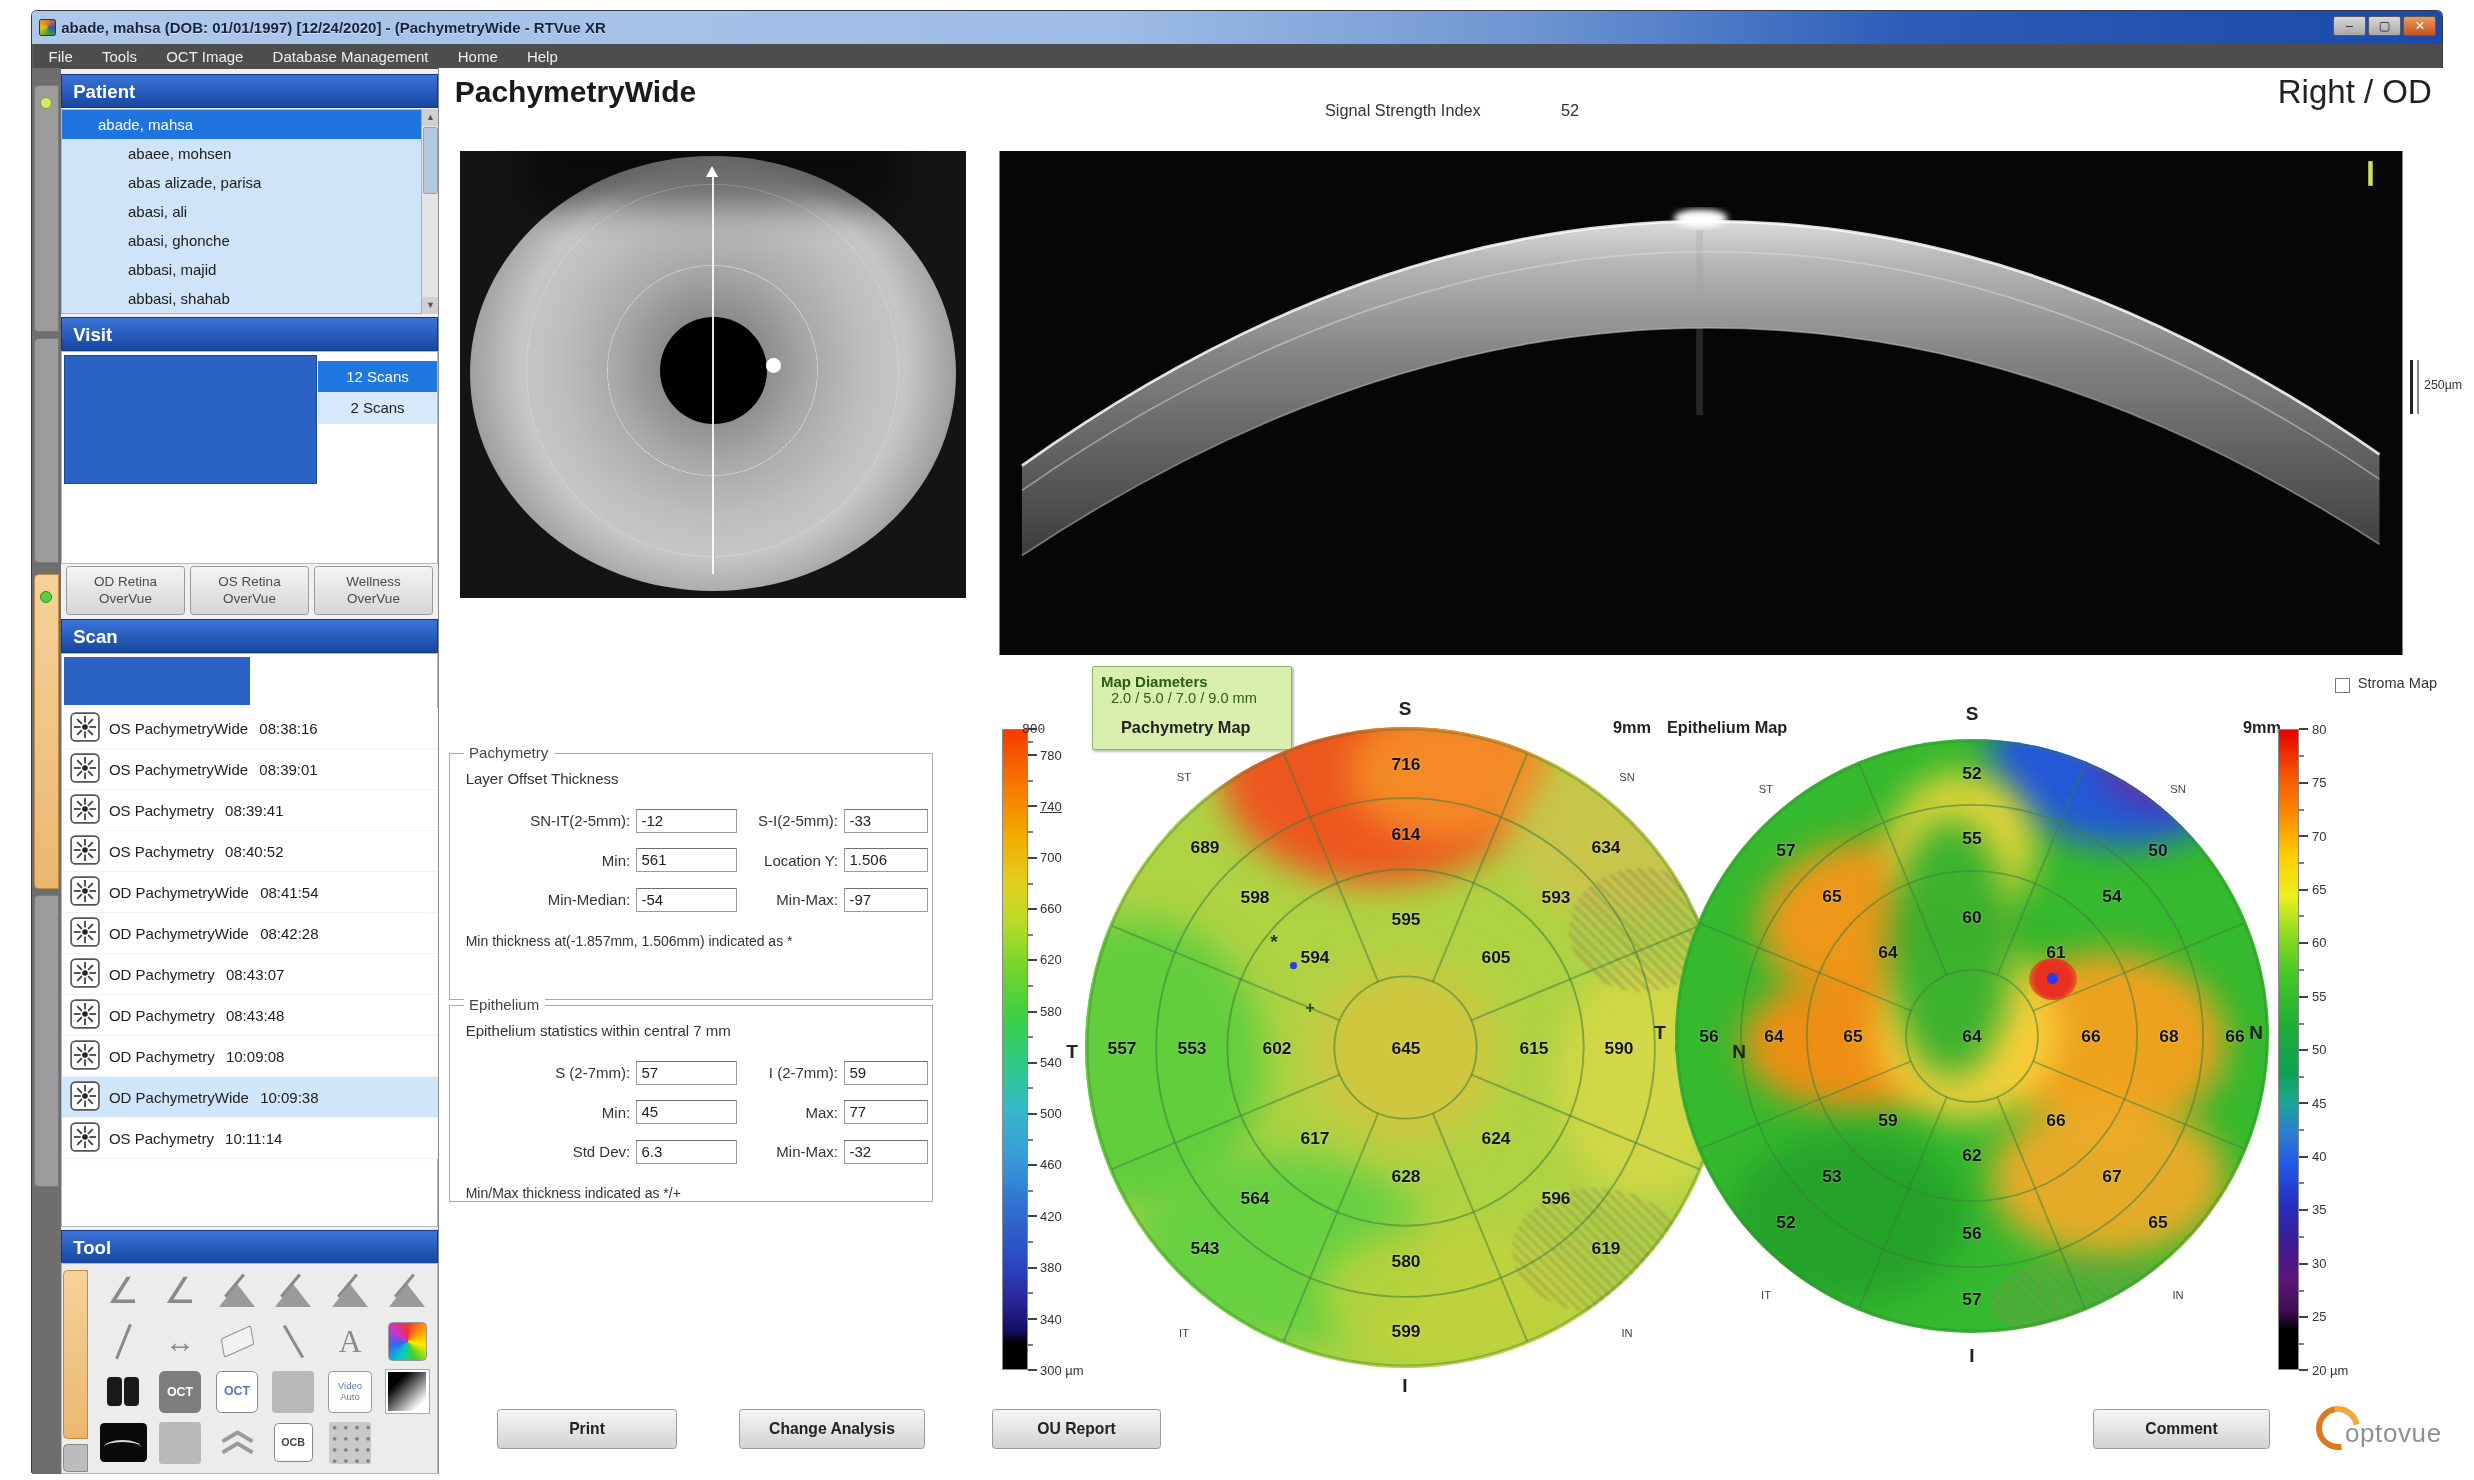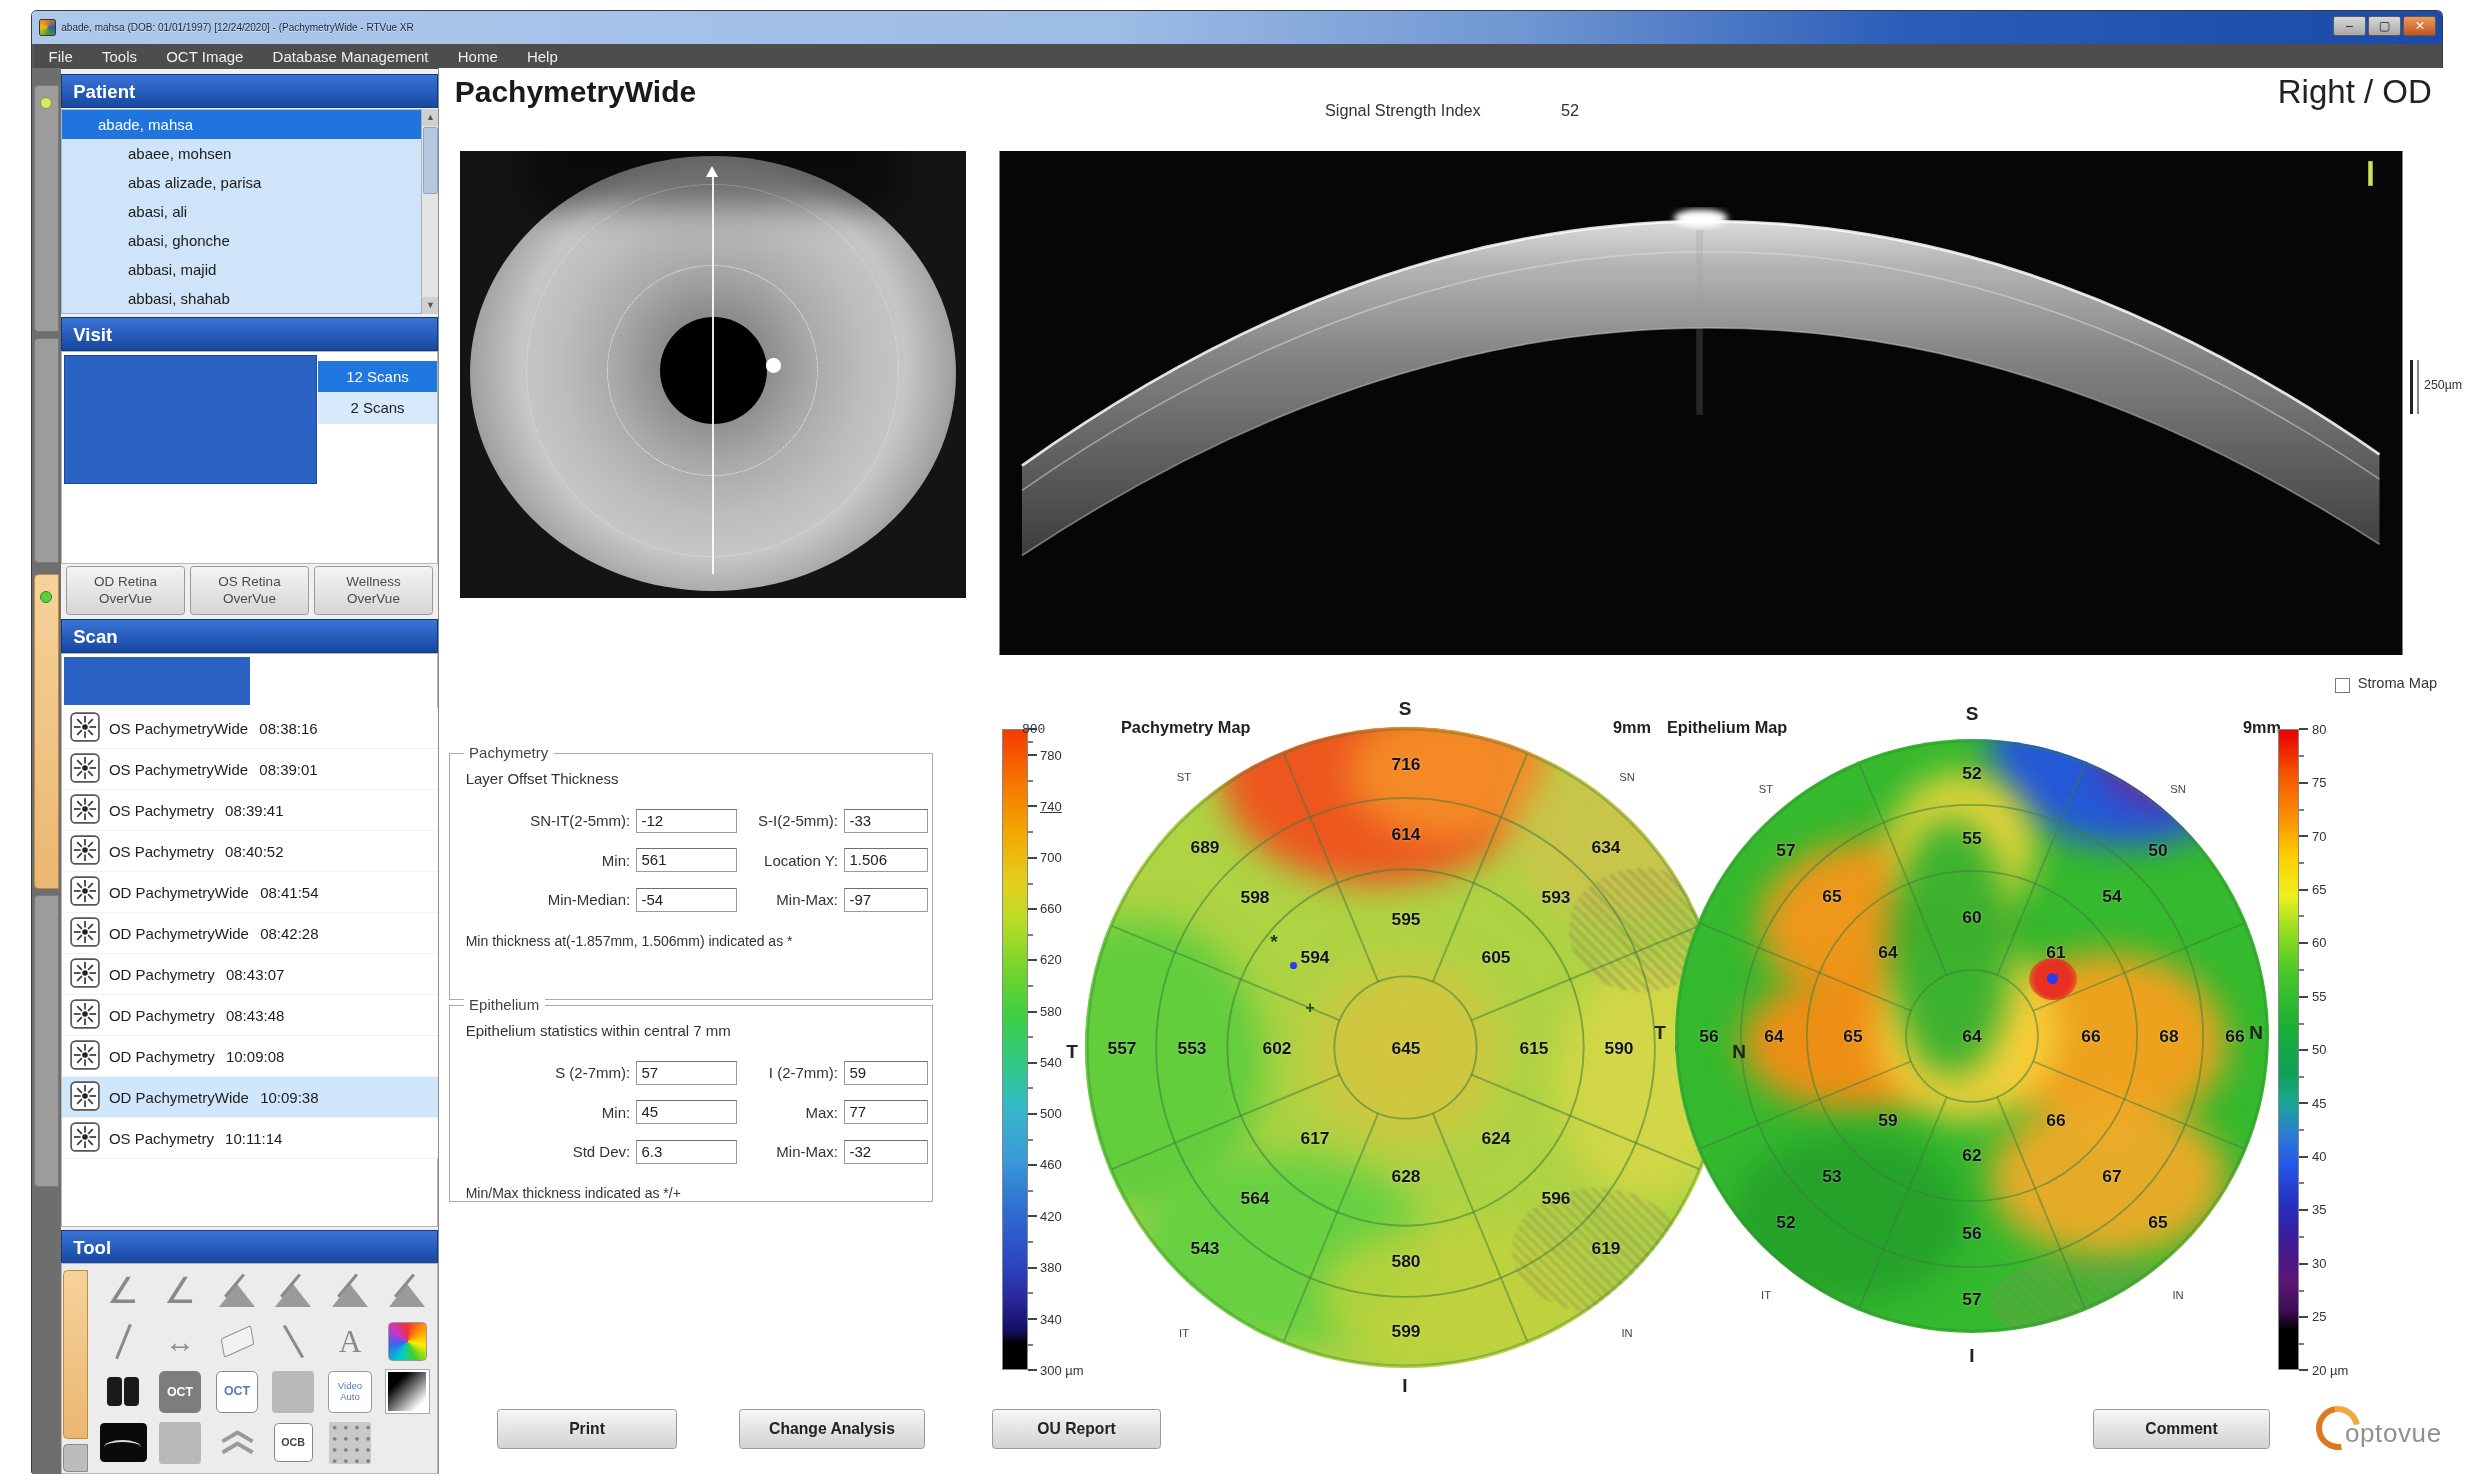--- a/index.html
+++ b/index.html
@@ -3,21 +3,21 @@
 <meta charset="utf-8">
 <style>
   html,body{margin:0;padding:0;background:#ffffff;}
   *{box-sizing:border-box;}
   .screen{position:relative;width:2475px;height:1481px;background:#fff;font-family:"Liberation Sans",sans-serif;overflow:hidden;}
   .win{position:absolute;left:31px;top:10px;width:2412px;height:1463px;background:#f0f0f0;border:1.1px solid #3a3a3a;border-radius:5.6px 5.6px 0 0;}
   
   .titlebar{position:absolute;left:0;top:0;width:100%;height:33px;border-radius:4.5px 4.5px 0 0;
     background:linear-gradient(to right,#aec8ea 0%,#9dbce6 45%,#6f96d2 62%,#2a5cb8 78%,#1b4aa8 100%);display:flex;align-items:center;}
   .appicon{width:17px;height:17px;margin:0 5.6px 0 6.7px;border-radius:2.2px;background:conic-gradient(#e07820,#2a5cb8,#48a030,#e0c020,#e07820);border:0.6px solid #333;}
-  .titletext{font-size:10px;color:#14233f;white-space:nowrap;text-shadow:0 0.6px 0 rgba(255,255,255,.5);}
+  .titletext{font-size:15px;color:#14233f;white-space:nowrap;text-shadow:0 0.6px 0 rgba(255,255,255,.5);font-weight:bold;}
   .winbtns{position:absolute;right:5.6px;top:4.5px;display:flex;gap:2.2px;}
   .wbtn{width:33px;height:20px;border:0.6px solid #5a5a5a;border-radius:2.2px;background:linear-gradient(#d8d8d8,#a8a8a8);color:#222;font-size:12.4px;text-align:center;line-height:19px;}
   .wbtn.close{background:linear-gradient(#ef9a60,#c2551e);color:#fff;}
   
   .menubar{position:absolute;left:0;top:33px;width:100%;height:25px;background:#4d4d4d;display:flex;align-items:center;border-left:2.2px solid #5a5a5a;}
   .menu-item{color:#efefef;font-size:15px;padding:0 14.6px;height:100%;line-height:25px;}
   
   .leftrail{position:absolute;left:0;top:57px;width:29px;height:1406px;background:#6e6e6e;}
   .railtab{position:absolute;left:2.2px;width:25px;background:#9c9c9c;border-radius:4.5px 0 0 4.5px;border:0.6px solid #7a7a7a;}
   .raildot{position:absolute;left:7.9px;width:12.4px;height:12.4px;border-radius:50%;}
@@ -492,20 +492,24 @@
         <rect x="1240" y="140" width="12" height="330" fill="#999" opacity="0.22"></rect>
         <ellipse cx="1248" cy="120" rx="48" ry="16" fill="#fff" filter="url(#bl)"></ellipse>
         <rect x="2436" y="18" width="8" height="44" fill="#cfe05a"></rect>
       </svg>
     </div>
 
     <div class="abs" style="left:1971px;top:292px;width:3.4px;height:54px;background:#222;"></div>
     <div class="abs" style="left:1978px;top:292px;width:1.7px;height:54px;background:#888;"></div>
     <span class="abs scalebar-lbl" style="left:1985px;top:310px;">250µm</span>
 
+    <div class="abs mapdiam" style="left:653px;top:598px;width:200px;height:84px;">
+      <div class="t1">Map Diameters</div>
+      <div class="t2">2.0 / 5.0 / 7.0 / 9.0 mm</div>
+    </div>
 
     <div class="abs" style="left:1896px;top:607px;">
       <span class="ckbox"></span>
       <span class="cklabel">Stroma Map</span>
     </div>
 
     <span class="abs maplbl" style="left:682px;top:650px;">Pachymetry Map</span>
     <span class="abs maplbl" style="left:1174px;top:650px;">9mm</span>
     <span class="abs maplbl" style="left:1228px;top:650px;">Epithelium Map</span>
     <span class="abs maplbl" style="left:1804px;top:650px;">9mm</span>

